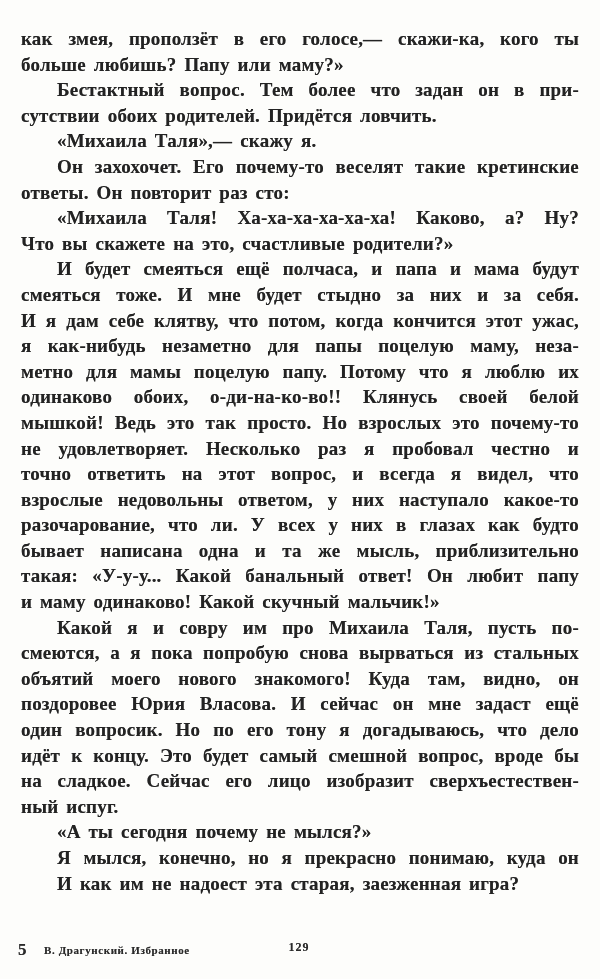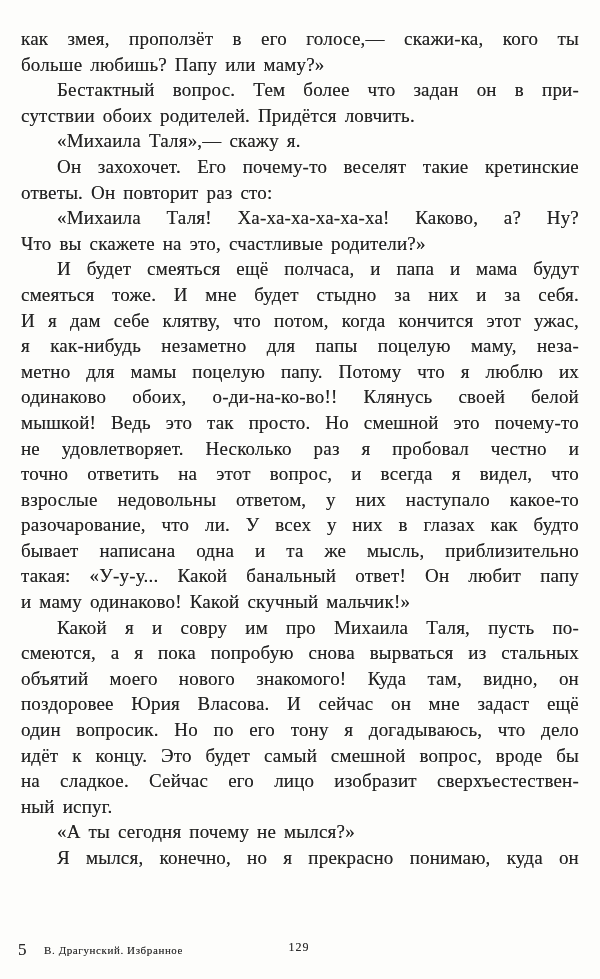--- a/index.html
+++ b/index.html
@@ -13,20 +13,21 @@
     overflow: hidden;
   }
   .page {
     position: relative;
     width: 600px;
     height: 979px;
     box-sizing: border-box;
     background: #fdfdfb;
     color: #232323;
     font-family: "Liberation Serif", "DejaVu Serif", serif;
+    font-weight: bold;
   }
   .text-block {
     position: absolute;
     top: 26px;
     left: 21px;
     right: 21px;
   }
   .line {
     font-size: 19px;
     line-height: 25.6px;
@@ -97,37 +98,38 @@
       <div class="line j ind">Он захохочет. Его почему-то веселят такие кретинские</div>
       <div class="line">ответы. Он повторит раз сто:</div>
       <div class="line j ind">«Михаила Таля! Ха-ха-ха-ха-ха-ха! Каково, а? Ну?</div>
       <div class="line">Что вы скажете на это, счастливые родители?»</div>
       <div class="line j ind">И будет смеяться ещё полчаса, и папа и мама будут</div>
       <div class="line j">смеяться тоже. И мне будет стыдно за них и за себя.</div>
       <div class="line j">И я дам себе клятву, что потом, когда кончится этот ужас,</div>
       <div class="line j">я как-нибудь незаметно для папы поцелую маму, неза-</div>
       <div class="line j">метно для мамы поцелую папу. Потому что я люблю их</div>
       <div class="line j">одинаково обоих, о-ди-на-ко-во!! Клянусь своей белой</div>
-      <div class="line j">мышкой! Ведь это так просто. Но смешной это почему-то</div>
+      <div class="line j">мышкой! Ведь это так просто. Но взрослых это почему-то</div>
       <div class="line j">не удовлетворяет. Несколько раз я пробовал честно и</div>
       <div class="line j">точно ответить на этот вопрос, и всегда я видел, что</div>
       <div class="line j">взрослые недовольны ответом, у них наступало какое-то</div>
       <div class="line j">разочарование, что ли. У всех у них в глазах как будто</div>
       <div class="line j">бывает написана одна и та же мысль, приблизительно</div>
       <div class="line j">такая: «У-у-у... Какой банальный ответ! Он любит папу</div>
       <div class="line">и маму одинаково! Какой скучный мальчик!»</div>
       <div class="line j ind">Какой я и совру им про Михаила Таля, пусть по-</div>
       <div class="line j">смеются, а я пока попробую снова вырваться из стальных</div>
       <div class="line j">объятий моего нового знакомого! Куда там, видно, он</div>
       <div class="line j">поздоровее Юрия Власова. И сейчас он мне задаст ещё</div>
       <div class="line j">один вопросик. Но по его тону я догадываюсь, что дело</div>
       <div class="line j">идёт к концу. Это будет самый смешной вопрос, вроде бы</div>
       <div class="line j">на сладкое. Сейчас его лицо изобразит сверхъестествен-</div>
       <div class="line">ный испуг.</div>
       <div class="line ind">«А ты сегодня почему не мылся?»</div>
       <div class="line j ind">Я мылся, конечно, но я прекрасно понимаю, куда он</div>
+      <div class="line ind">И как им не надоест эта старая, заезженная игра?</div>
     </div>
   <div class="footer">
     <span class="sig">5</span>
     <span class="booktitle">В. Драгунский. Избранное</span>
     <span class="pagenum">129</span>
   </div>
 </div>
 
 </body></html>

